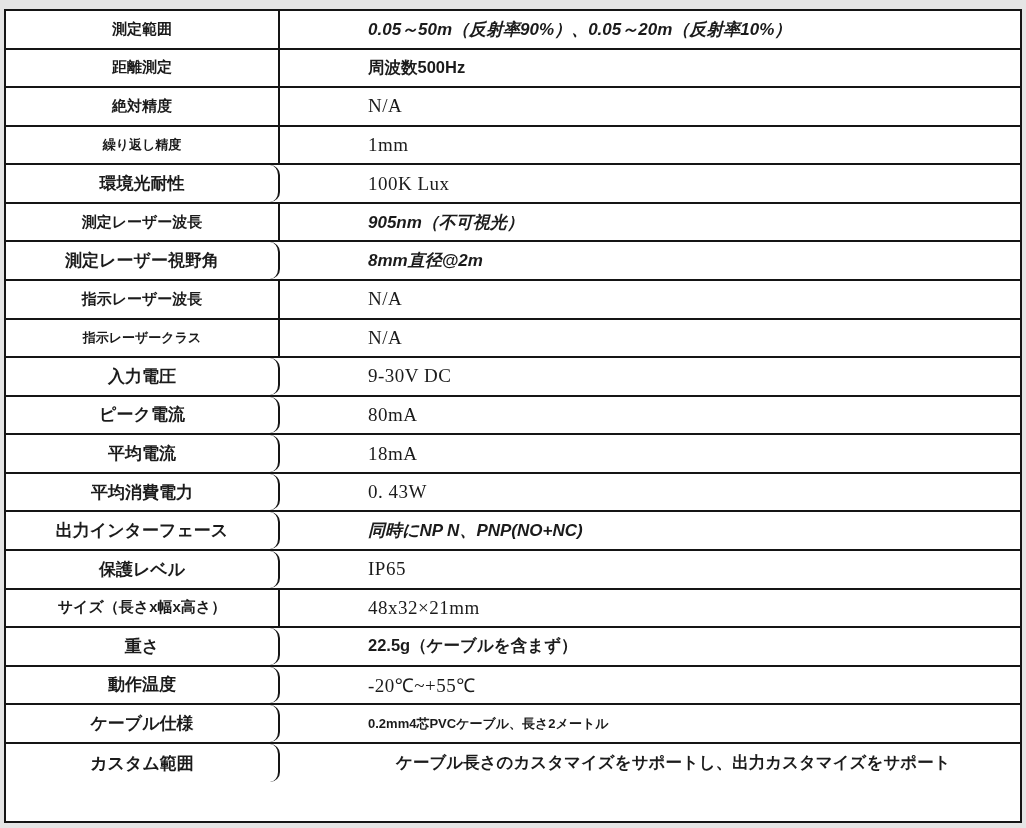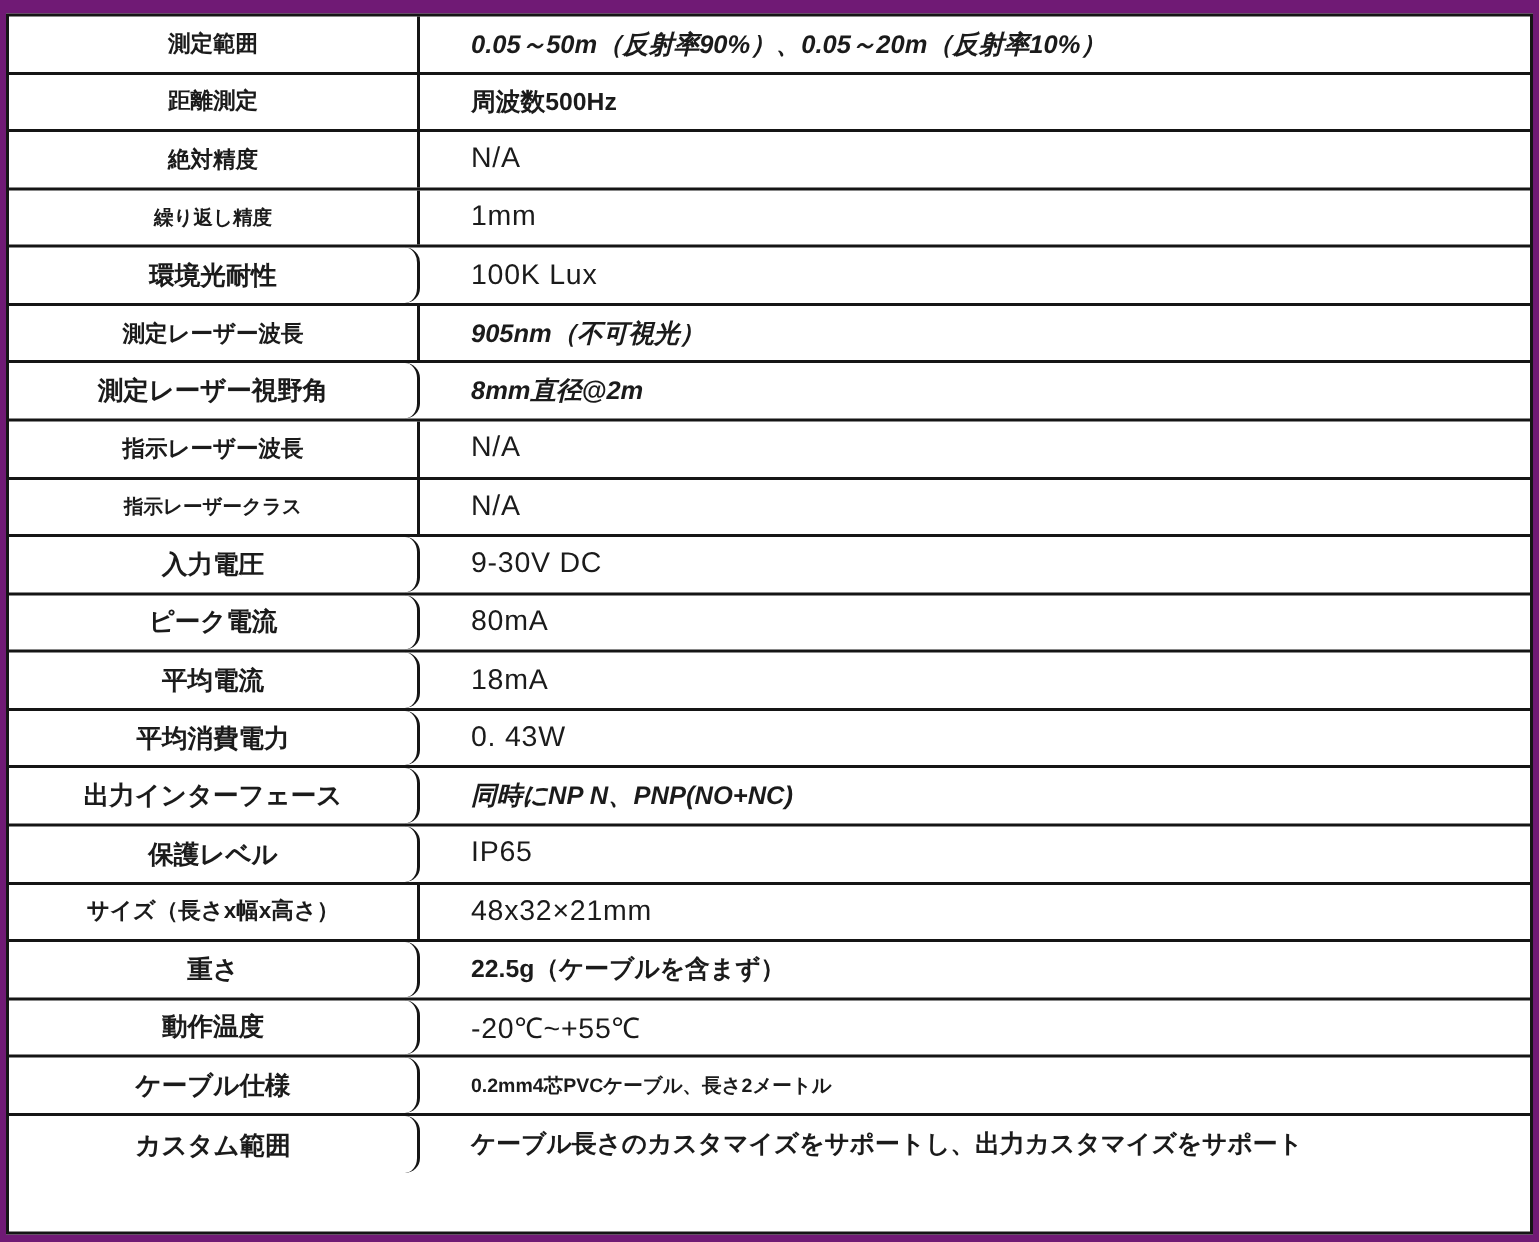--- a/index.html
+++ b/index.html
@@ -4,21 +4,21 @@
 <style>
   html, body {
     margin: 0;
     padding: 0;
     background: #ffffff;
   }
   .page {
     position: relative;
     width: 1026px;
     height: 828px;
-    background: #701a75;
+    background: #e5e5e5;
     font-family: "Liberation Sans", sans-serif;
     color: #1b1b1b;
     overflow: hidden;
   }
   .spec-table {
     position: absolute;
     left: 4px;
     top: 9px;
     width: 1018px;
     height: 814px;
@@ -29,50 +29,51 @@
     box-sizing: border-box;
   }
   .spec-row {
     display: grid;
     grid-template-columns: 274px 1fr;
     border-bottom: 2px solid #151515;
     min-height: 0;
   }
   .spec-row:last-child {
     border-bottom: none;
+    gap: 28px;
   }
   .spec-label {
     border-right: 2px solid #151515;
     display: flex;
     align-items: center;
     justify-content: center;
     text-align: center;
     font-weight: 700;
     font-family: "Liberation Sans", sans-serif;
     color: #1b1b1b;
     padding: 0 6px;
     min-width: 0;
   }
   .spec-value {
     display: flex;
     align-items: center;
-    padding-left: 34px;
+    padding-left: 88px;
     padding-right: 8px;
     color: #1b1b1b;
     white-space: pre;
     min-width: 0;
     overflow: hidden;
   }
   
   .label-s { font-size: 13px; }
   .label-m { font-size: 15px; }
   .label-l { font-size: 17px; border-radius: 10px; }
   
   .val-serif {
-    font-family: Liberation Sans, sans-serif;
+    font-family: Liberation Serif, serif;
     font-size: 19px;
     font-weight: 400;
     letter-spacing: 0.5px;
   }
   .val-bi {
     font-family: "Liberation Sans", sans-serif;
     font-weight: 700;
     font-style: italic;
     font-size: 17px;
   }

